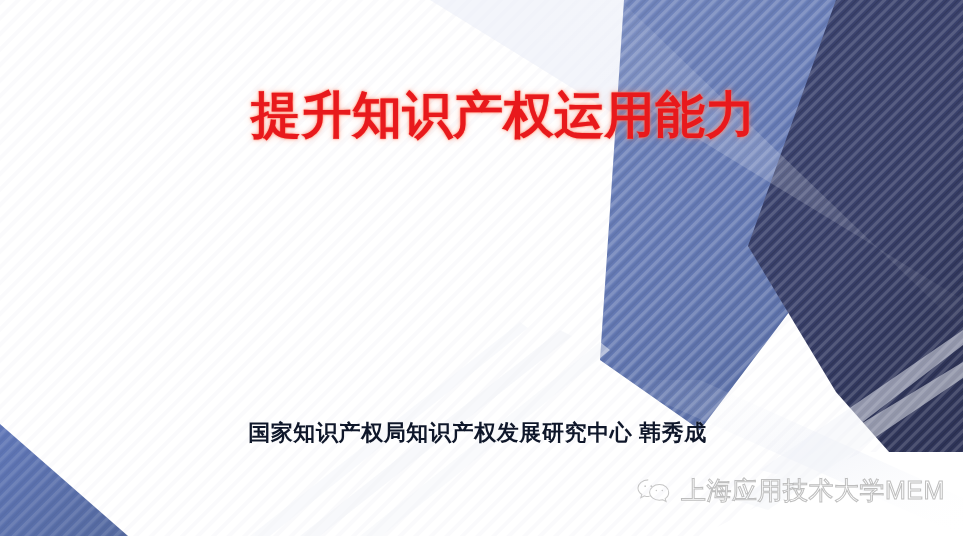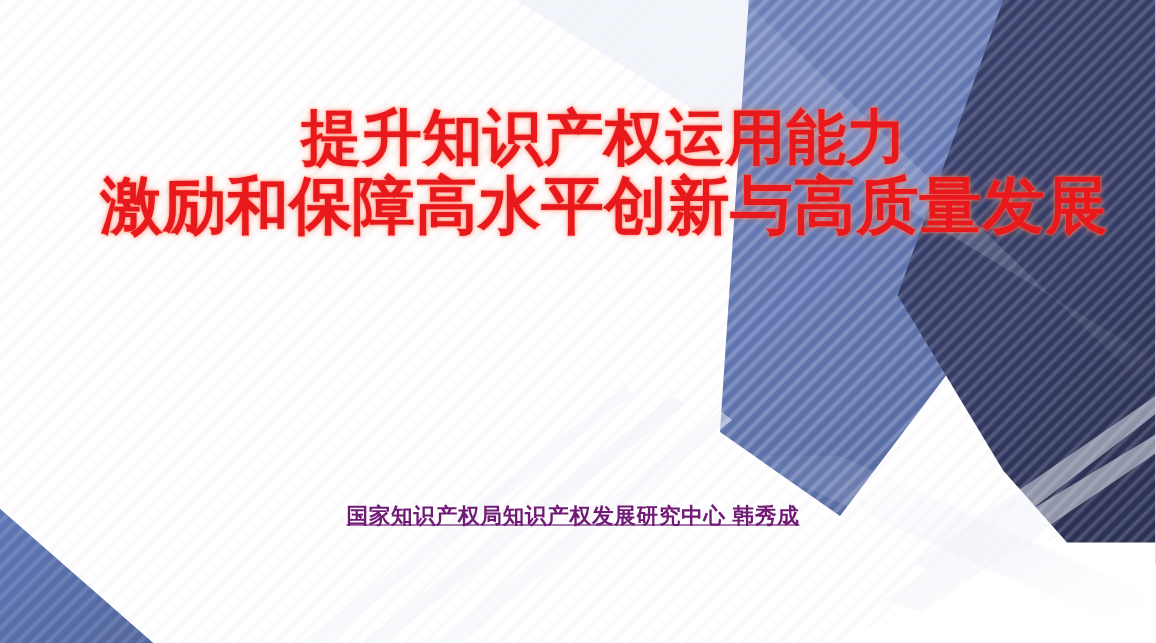--- a/index.html
+++ b/index.html
@@ -61,27 +61,26 @@
   #subtitle-block {
     position: absolute;
     left: 0;
     top: 418px;
     width: 963px;
     text-align: center;
     padding-right: 8px;
     box-sizing: border-box;
   }
   #subtitle-text {
-    color: #701a75;
-    font-size: 18px;
+    color: #0f172a;
+    font-size: 22px;
     font-weight: bold;
     letter-spacing: 0.6px;
     white-space: nowrap;
     text-shadow: 0 0 1px rgba(255,255,255,0.65);
-    text-decoration: underline;
   }
 
   
   #watermark {
     position: absolute;
     left: 636px;
     top: 477px;
     display: flex;
     align-items: center;
     gap: 9px;
@@ -178,23 +177,37 @@
       <polygon points="250,536 520,322 528,328 270,536" fill="#f3f5fa"></polygon>
       <polygon points="760,470 963,330 963,345 790,478" fill="#f2f4fa"></polygon>
       <polygon points="735,500 963,362 963,378 768,510" fill="#f4f6fa"></polygon>
     </g>
   </svg>
 
   <div class="text-layer">
 
     <div id="title-block">
       <span class="title-line" id="title-line-1">提升知识产权运用能力</span>
-      <span class="title-line" id="title-line-2">激励和保障高水平创新与高质量发展</span>
     </div>
 
     <div id="subtitle-block">
       <span id="subtitle-text">国家知识产权局知识产权发展研究中心  韩秀成</span>
     </div>
 
   </div>
 
+  <div id="watermark">
+    <svg id="watermark-icon" viewBox="0 0 40 30" xmlns="http://www.w3.org/2000/svg" fill="none" stroke="#c2c2c2" stroke-width="1.15">
+
+      <path d="M13.6 3.2C7.2 3.2 2.2 7.3 2.2 12.3c0 2.9 1.7 5.5 4.3 7.2l-1.2 3.6 4.2-2.1c1.3 0.4 2.7 0.6 4.1 0.6
+               0.5 0 1 0 1.5-0.1"></path>
+      <circle cx="10.2" cy="10.2" r="0.95" fill="#c2c2c2" stroke="none"></circle>
+      <circle cx="17.0" cy="10.2" r="0.95" fill="#c2c2c2" stroke="none"></circle>
+
+      <path d="M26.0 8.4c-6.0 0-10.9 3.9-10.9 8.7 0 4.8 4.9 8.7 10.9 8.7 1.3 0 2.5-0.2 3.7-0.5l3.7 1.9-1.0-3.1
+               c2.4-1.6 3.9-4.0 3.9-6.9 0-4.8-4.3-8.8-10.3-8.8z"></path>
+      <circle cx="22.6" cy="15.1" r="0.8" fill="#c2c2c2" stroke="none"></circle>
+      <circle cx="29.2" cy="15.1" r="0.8" fill="#c2c2c2" stroke="none"></circle>
+    </svg>
+    <span id="watermark-text">上海应用技术大学MEM</span>
+  </div>
 
 </div>
 
 </body></html>

